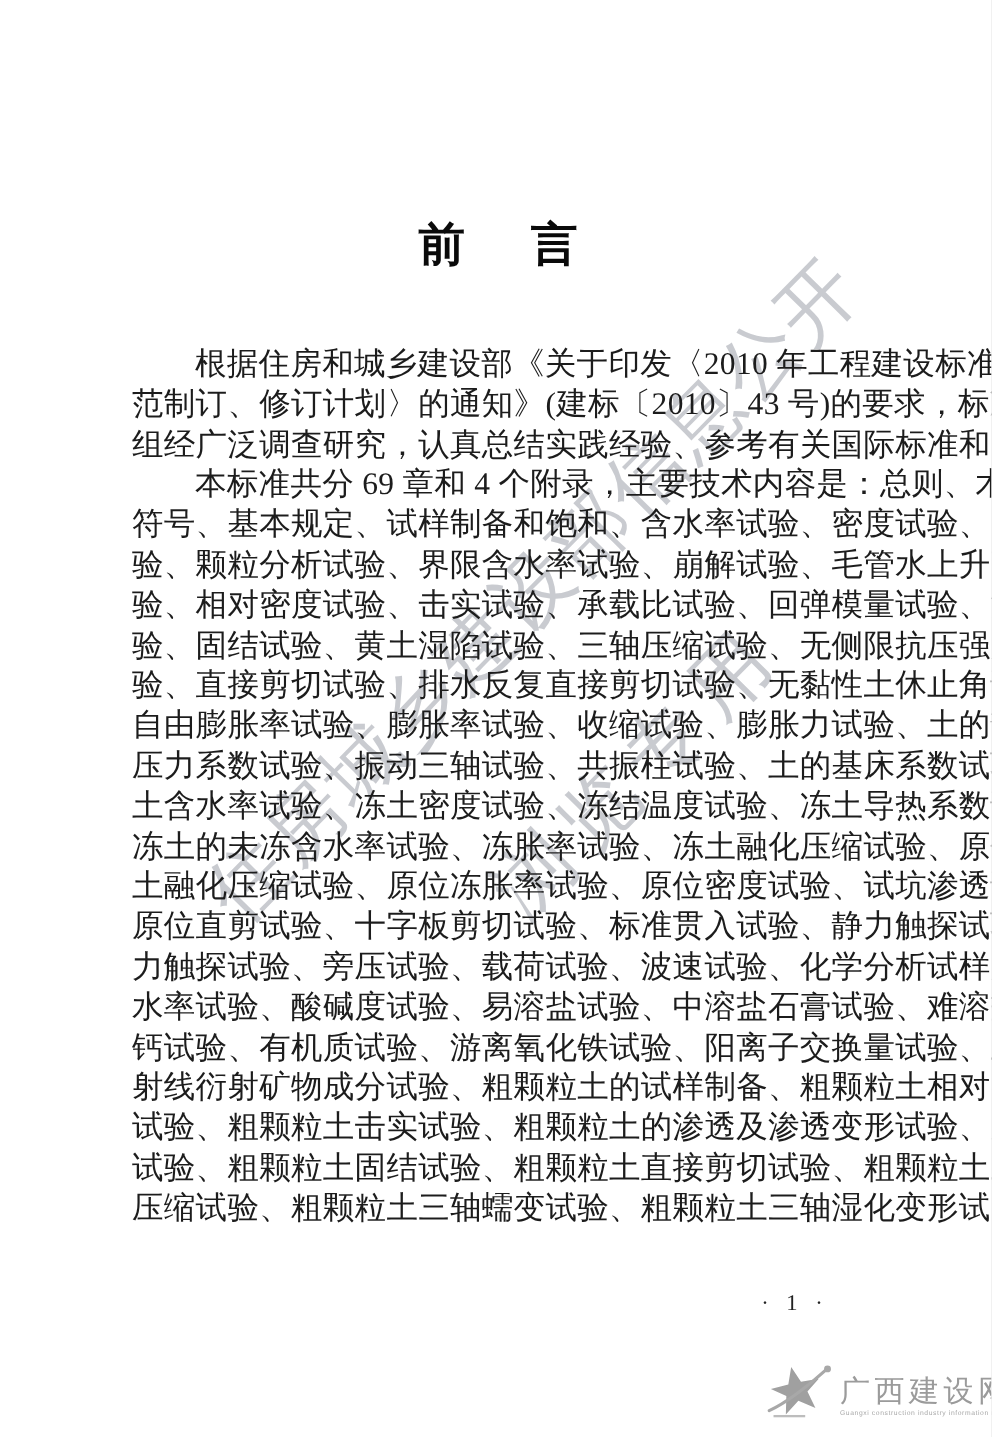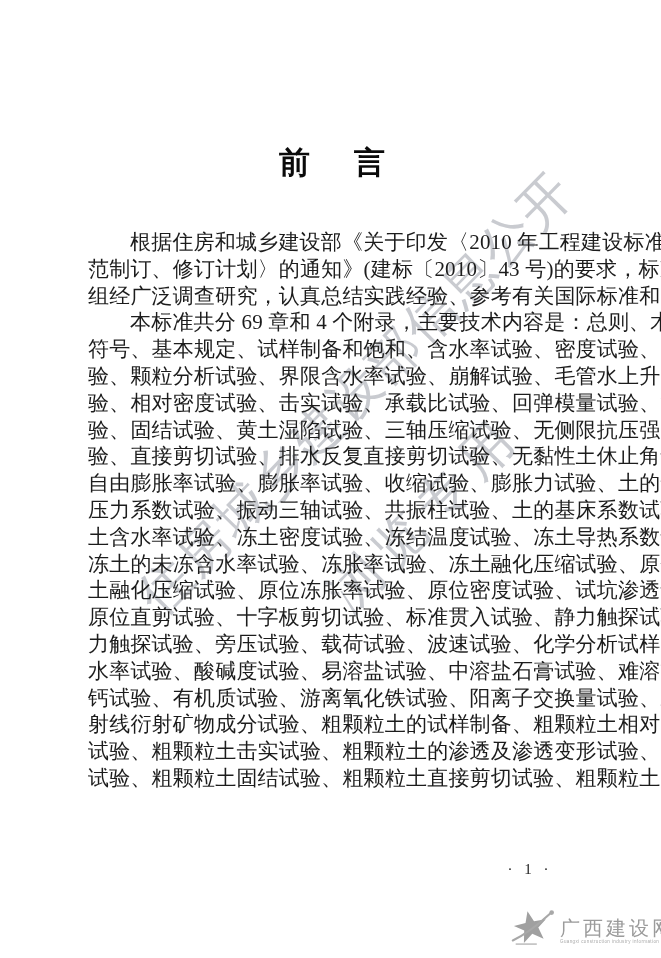--- a/index.html
+++ b/index.html
@@ -151,20 +151,21 @@
         <div class="bodyline">土含水率试验、冻土密度试验、冻结温度试验、冻土导热系数试验、</div>
         <div class="bodyline">冻土的未冻含水率试验、冻胀率试验、冻土融化压缩试验、原位冻</div>
         <div class="bodyline">土融化压缩试验、原位冻胀率试验、原位密度试验、试坑渗透试验、</div>
         <div class="bodyline">原位直剪试验、十字板剪切试验、标准贯入试验、静力触探试验、动</div>
         <div class="bodyline">力触探试验、旁压试验、载荷试验、波速试验、化学分析试样风干含</div>
         <div class="bodyline">水率试验、酸碱度试验、易溶盐试验、中溶盐石膏试验、难溶盐碳酸</div>
         <div class="bodyline">钙试验、有机质试验、游离氧化铁试验、阳离子交换量试验、土的 X</div>
         <div class="bodyline">射线衍射矿物成分试验、粗颗粒土的试样制备、粗颗粒土相对密度</div>
         <div class="bodyline">试验、粗颗粒土击实试验、粗颗粒土的渗透及渗透变形试验、反滤</div>
         <div class="bodyline">试验、粗颗粒土固结试验、粗颗粒土直接剪切试验、粗颗粒土三轴</div>
+        <div class="bodyline">压缩试验、粗颗粒土三轴蠕变试验、粗颗粒土三轴湿化变形试</div>
       </div>
   </div>
 
   <div class="page-number">· 1 ·</div>
 
   <div class="footer-logo">
     <span class="star-wrap">
       <svg viewBox="0 0 50 50" width="48" height="48">
         <g fill="#a0a0a0" stroke="none" transform="rotate(-12 25 26)">
           <path d="M24 8 L28.5 19.5 L41 20 L31.5 27 L34.5 39.5 L24 32 L13.5 39.5 L16.5 27 L7 20 L19.5 19.5 Z"></path>

